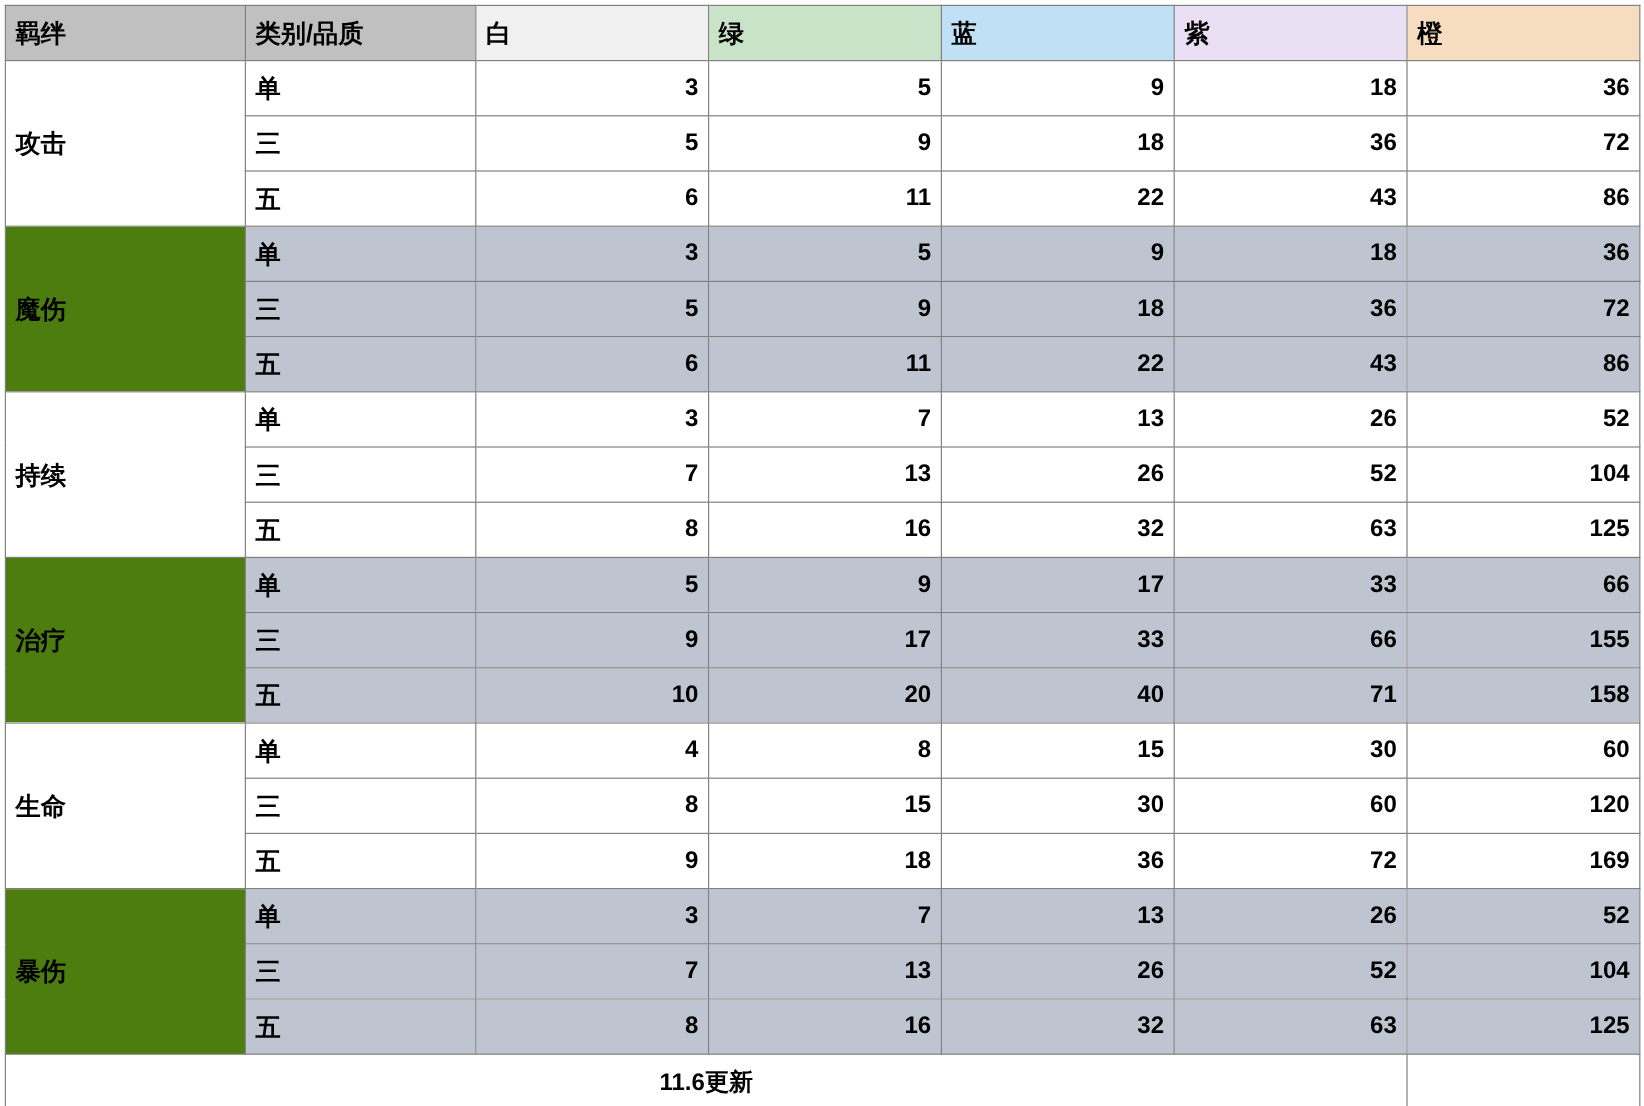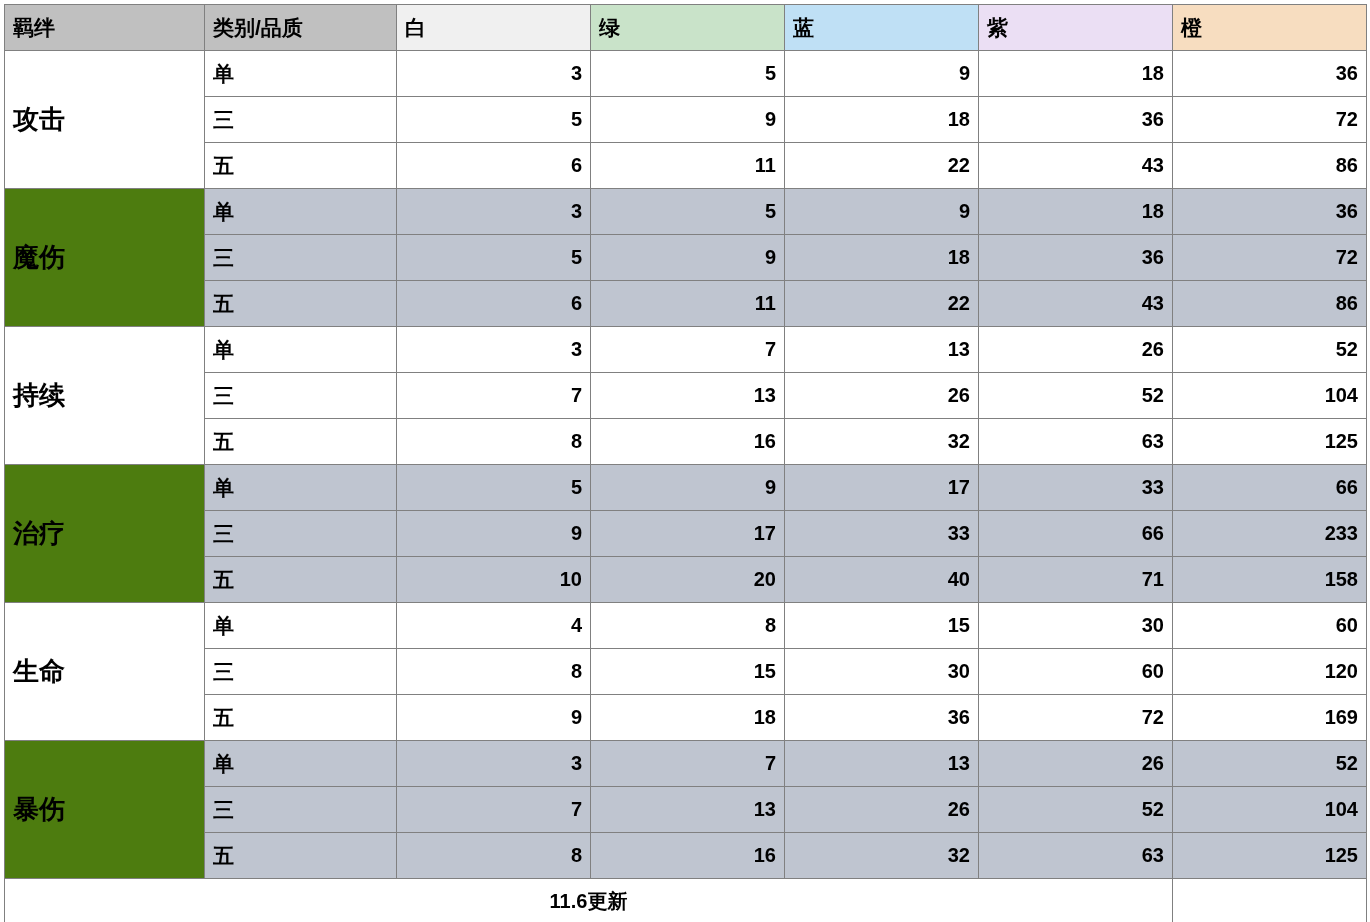--- a/index.html
+++ b/index.html
@@ -53,21 +53,21 @@
   .hdr-0 { background: #c0c0c0; }
   .hdr-white { background: #f0f0f0; }
   .hdr-green { background: #c9e3c9; }
   .hdr-blue  { background: #bfe0f5; }
   .hdr-purple{ background: #ebdff4; }
   .hdr-orange{ background: #f7ddc0; }
 
   .grp {
     text-align: left;
     vertical-align: middle;
-    font-size: 26px;
+    font-size: 21px;
   }
   .tier {
     text-align: left;
     vertical-align: middle;
     font-size: 21px;
   }
   .num {
     text-align: right;
     vertical-align: middle;
     font-size: 20px;
@@ -197,21 +197,21 @@
         <td class="num">17</td>
         <td class="num">33</td>
         <td class="num">66</td>
       </tr>
       <tr class="band-shade">
         <td class="tier">三</td>
         <td class="num">9</td>
         <td class="num">17</td>
         <td class="num">33</td>
         <td class="num">66</td>
-        <td class="num">233</td>
+        <td class="num">155</td>
       </tr>
       <tr class="band-shade">
         <td class="tier">五</td>
         <td class="num">10</td>
         <td class="num">20</td>
         <td class="num">40</td>
         <td class="num">71</td>
         <td class="num">158</td>
       </tr>
 

